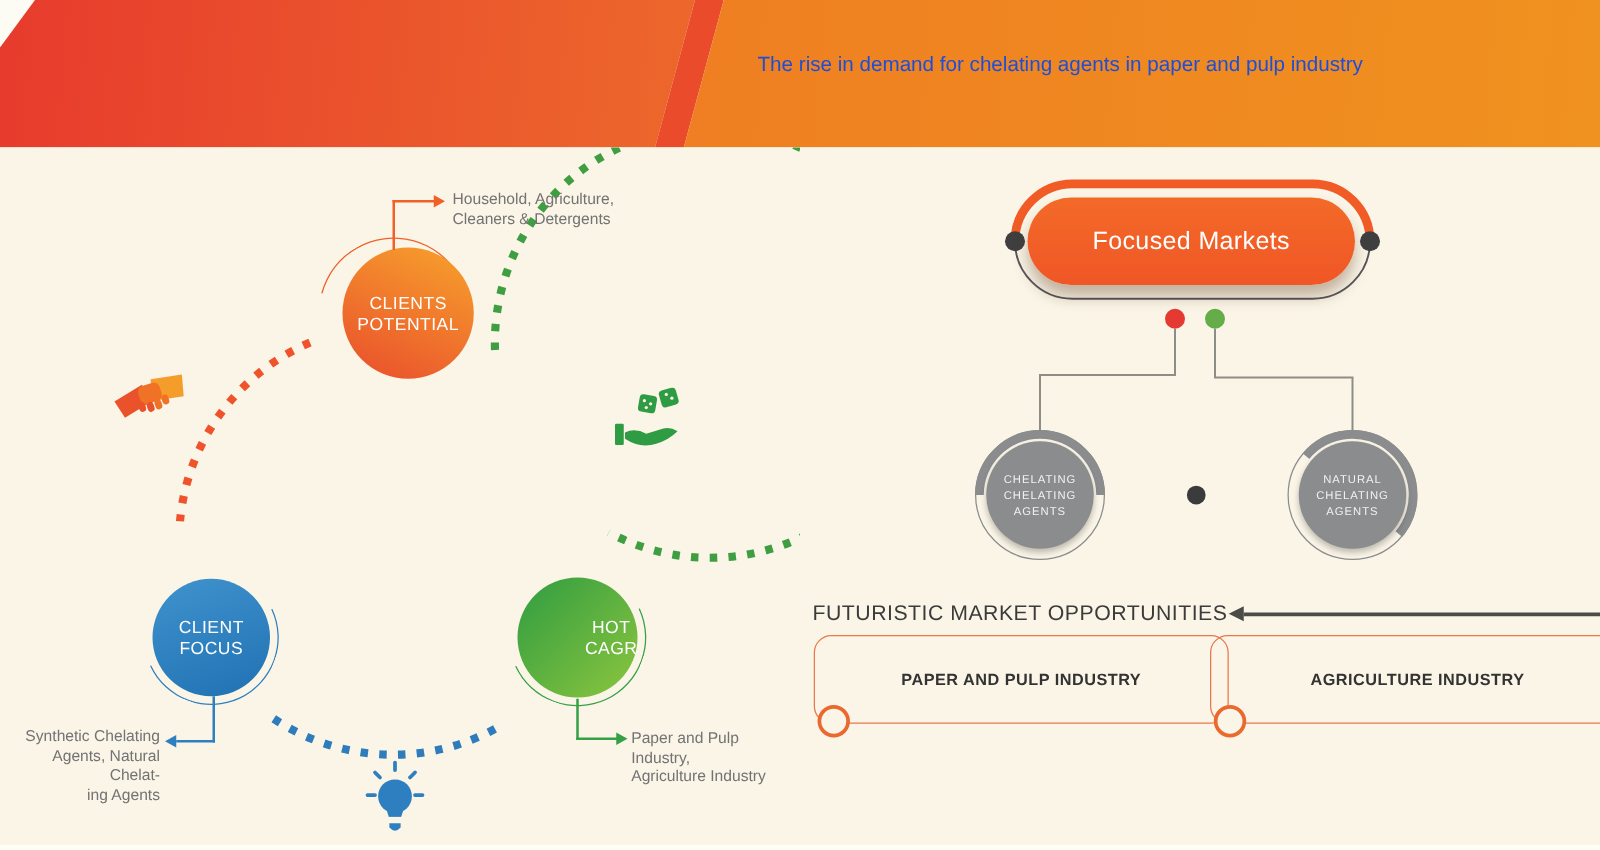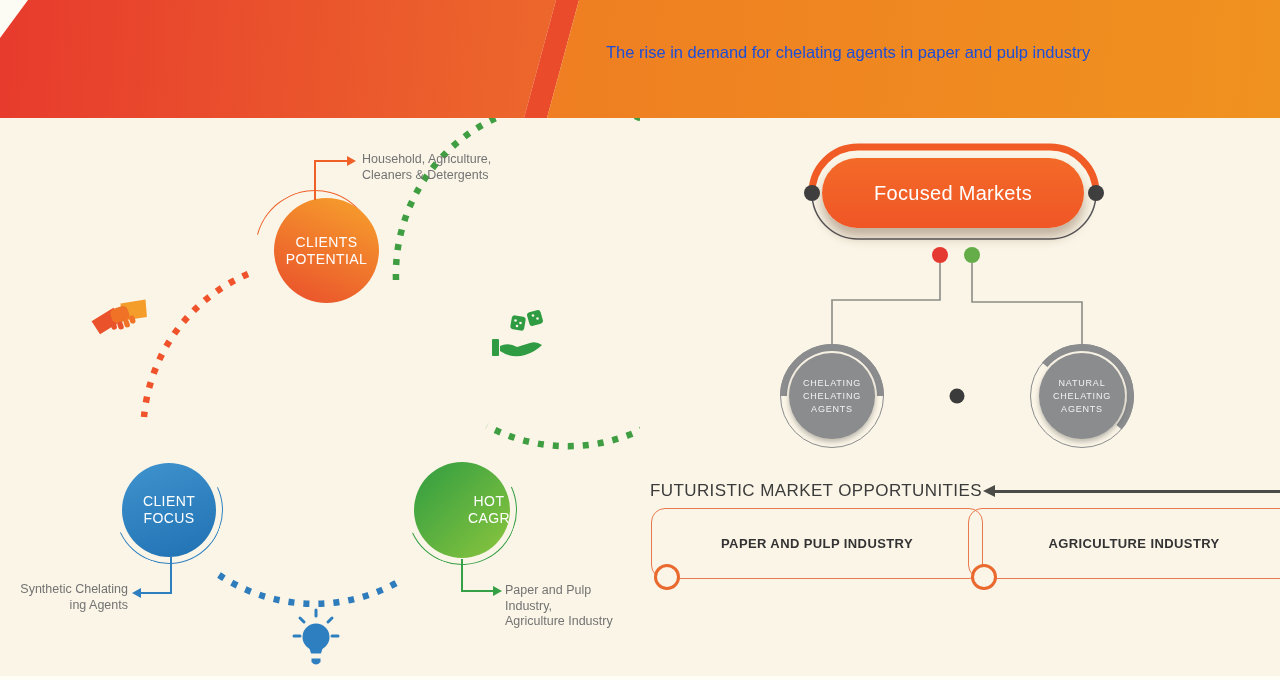--- a/index.html
+++ b/index.html
@@ -134,20 +134,21 @@
     <div class="lbl">
       <span style="display:block">CLIENT</span>
       <span style="display:block">FOCUS</span>
     </div>
   </div>
   <div class="vline" style="left:170px;top:557px;width:2px;height:37px;background:#2e7fc0;"></div>
   <div class="hline" style="left:141px;top:592px;width:31px;height:2px;background:#2e7fc0;"></div>
   <div class="tri" style="left:132px;top:587.5px;border-right:9px solid #2e7fc0;border-top:5.5px solid transparent;border-bottom:5.5px solid transparent;"></div>
   <div class="note" style="left:0px;top:570px;width:128px;text-align:right;margin-top:12px;">
     <span style="display:block">Synthetic Chelating</span>
+    <span style="display:block">Agents, Natural Chelat-</span>
     <span style="display:block">ing Agents</span>
   </div>
 
   <div class="abs ring r-green" style="left:407px;top:455px;width:110px;height:110px;"></div>
   <div class="abs circle c-green" style="left:414px;top:462px;width:96px;height:96px;">
     <div class="lbl">
       <span style="display:block">HOT</span>
       <span style="display:block">CAGR</span>
     </div>
   </div>

